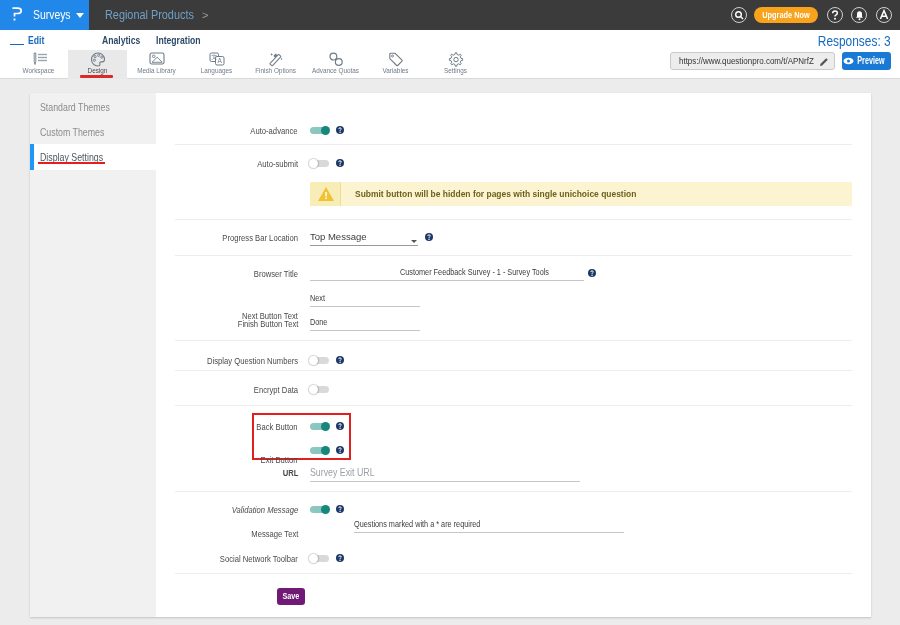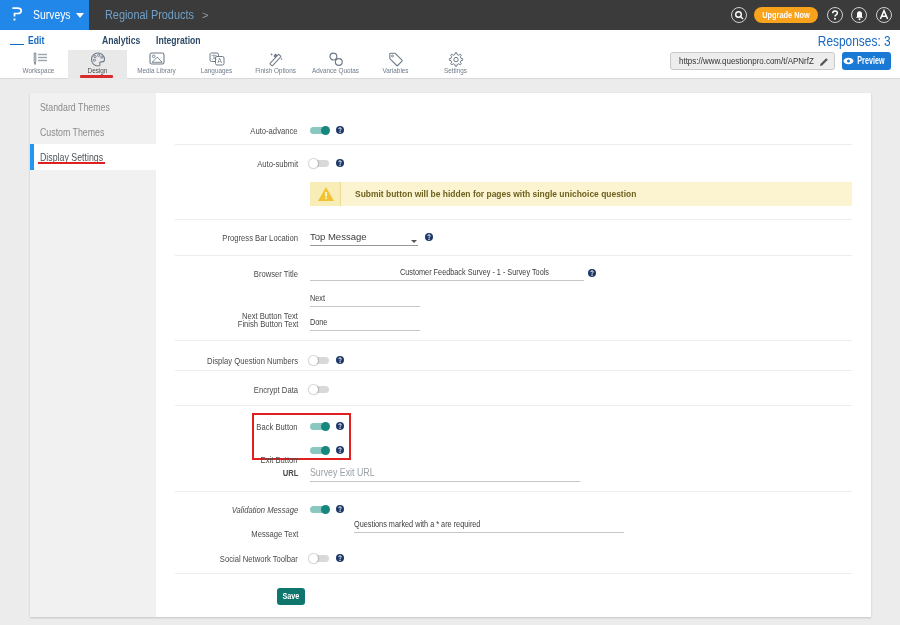--- a/index.html
+++ b/index.html
@@ -57,21 +57,21 @@
 .knob { position:absolute; top:-1px; width:9px; height:9px; border-radius:50%; }
 .toggle.on .knob { right:-1px; background:#17867b; }
 .toggle.off .knob { left:-1px; background:#fff; box-shadow:0 0 1px 1px rgba(0,0,0,0.18); }
 .help { position:absolute; width:8px; height:8px; }
 .inputline { position:absolute; font-size:9px; color:#3c3c3c; border-bottom:1px solid #c6c6c6; left:310px; padding-bottom:3px; white-space:nowrap; }
 .inputline span { display:inline-block; transform:scaleX(0.81); transform-origin:left center; }
 .warn { position:absolute; left:310px; top:182px; width:542px; height:24px; background:#fcf4d0; }
 .warnicon { position:absolute; left:0; top:0; width:31px; height:24px; background:#f8edb7; border-right:1px solid #ecdd96; }
 .warntxt { position:absolute; left:45px; top:0; height:24px; line-height:24px; font-size:9.5px; font-weight:bold; color:#6c5f1e; white-space:nowrap; }
 #redbox { position:absolute; left:252px; top:413px; width:99px; height:47px; border:2px solid #e01f1f; }
-#savebtn { position:absolute; left:277px; top:588px; width:28px; height:17px; background:#0f766e; border-radius:3px; color:#fff; font-size:8.5px; font-weight:bold; text-align:center; line-height:17px; }
+#savebtn { position:absolute; left:277px; top:588px; width:28px; height:17px; background:#701a75; border-radius:3px; color:#fff; font-size:8.5px; font-weight:bold; text-align:center; line-height:17px; }
 </style>
 </head>
 <body>
 
 <div id="topbar">
   <div id="logobox">
     <svg width="10" height="14" viewBox="0 0 10 14" style="left:12px; top:6.5px;">
       <path d="M0.4 1.1 H5.6 Q9.2 1.1 9.2 3.8 Q9.2 6.5 5.6 6.5 H2.5 V9.5" fill="none" stroke="#fff" stroke-width="1.7"></path>
       <rect x="1.6" y="11.5" width="1.8" height="2" fill="#fff"></rect>
     </svg>

